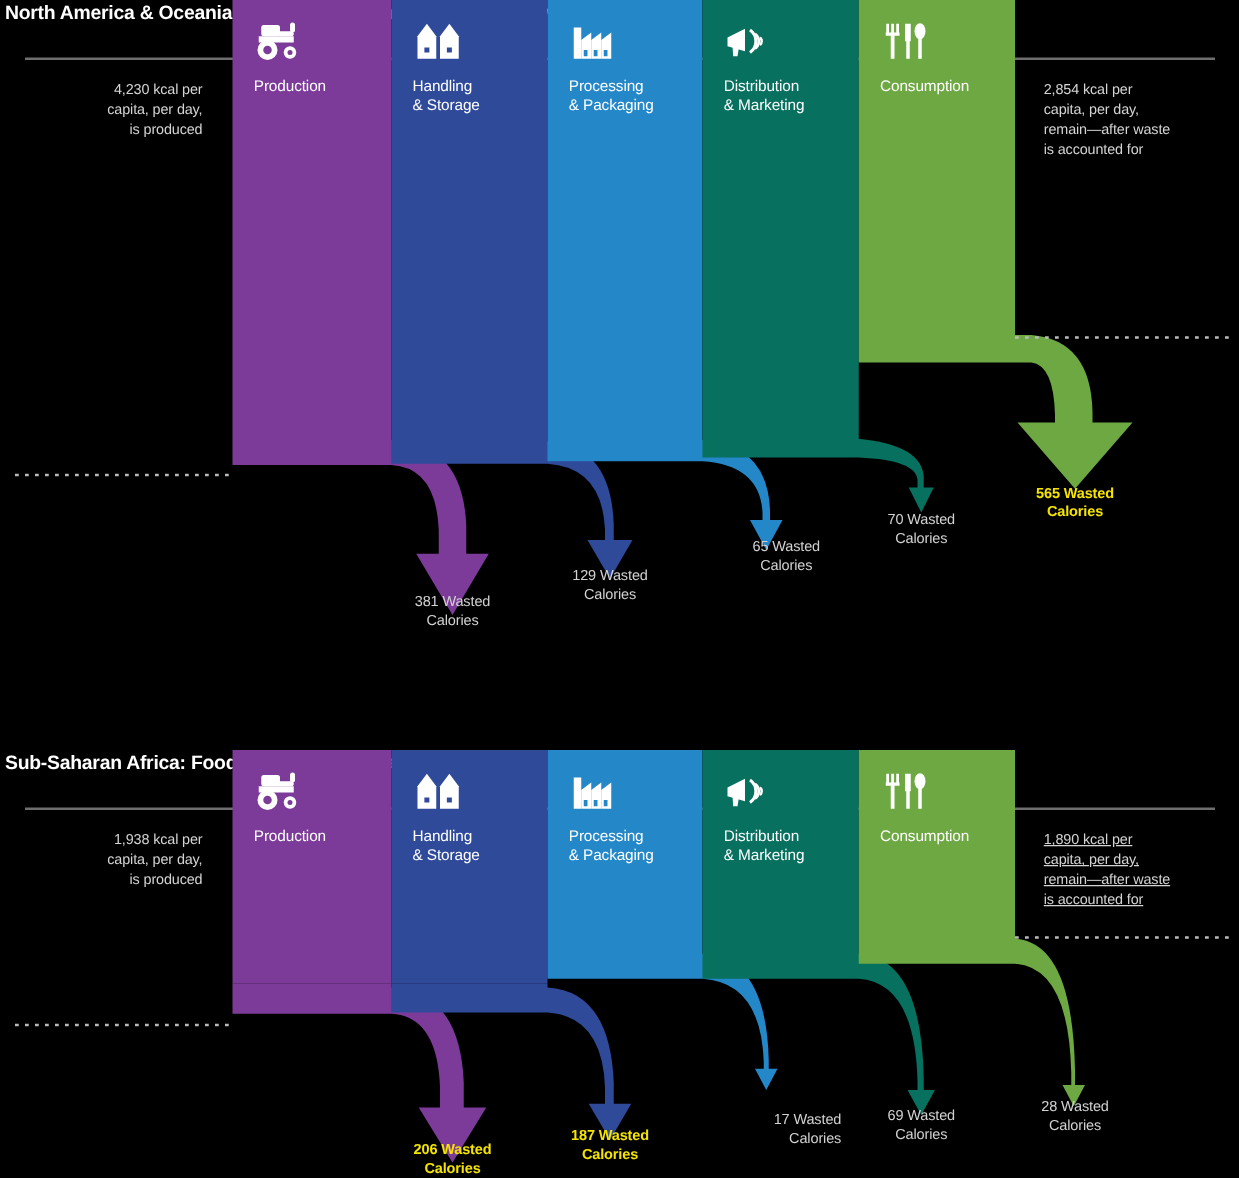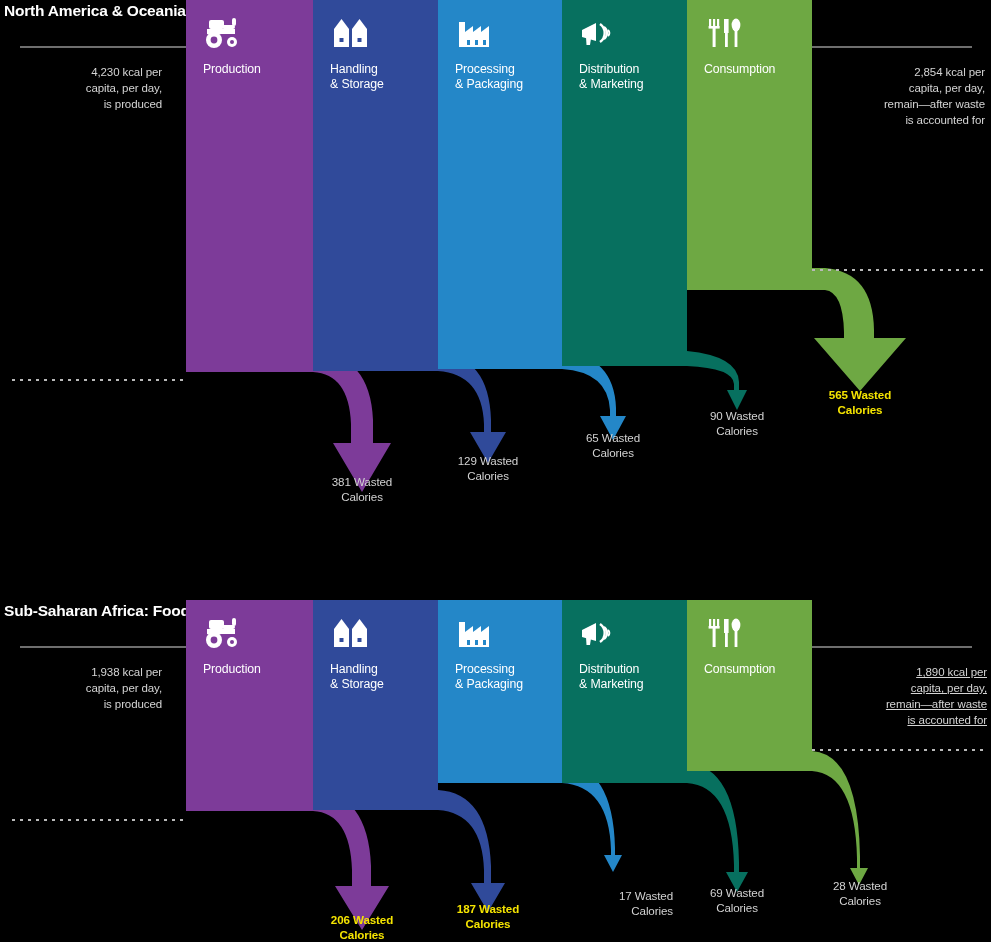--- a/index.html
+++ b/index.html
@@ -22,21 +22,21 @@
   .topline {
     position:absolute; height:2px; background:#6e6e6e;
   }
 
   .sidetext {
     position:absolute;
     font-size:11.5px; line-height:16px; color:#d4d4d4;
     letter-spacing:-0.1px;
   }
   .sidetext.left { text-align:right; }
-  .sidetext.right { text-align:right; }
+  .sidetext.right { text-align:left; }
 
   .col {
     position:absolute; top:0;
   }
   .col-label {
     position:absolute; left:17px;
     font-size:12.3px; line-height:15px; color:#ffffff;
     font-weight:normal; letter-spacing:-0.1px;
   }
   .col-icon {
@@ -160,23 +160,23 @@
       <path d="M687 268 L825 268 Q873 272 874 330 L874 338 L906 338 L860 391 L814 338 L844 338 L844 332 Q843 292 825 290 L687 290 Z" fill="#6ea843"></path>
 
       <line x1="12" y1="380" x2="186" y2="380" stroke="#b9b9b9" stroke-width="2" stroke-dasharray="3 5"></line>
       <line x1="812" y1="270" x2="985" y2="270" stroke="#b9b9b9" stroke-width="2" stroke-dasharray="3 5"></line>
     </svg>
 
     <div class="wastelabel gray" style="left:302px; top:474px; width:120px;">381 Wasted
 Calories</div>
     <div class="wastelabel gray" style="left:428px; top:453px; width:120px;">129 Wasted
 Calories</div>
-    <div class="wastelabel gray" style="left:553px; top:430px; width:120px;">65 Wasted
-Calories</div>
-    <div class="wastelabel gray" style="left:677px; top:408px; width:120px;">90 Wasted
+    <div class="wastelabel gray" style="left:569px; top:430px; width:120px;">65 Wasted
+Calories</div>
+    <div class="wastelabel gray" style="left:677px; top:408px; width:120px;">70 Wasted
 Calories</div>
     <div class="wastelabel yellow" style="left:800px; top:387px; width:120px;">565 Wasted
 Calories</div>
   </div>
 
   <div class="panel" style="top:600px; height:342px;">
     <div class="panel-title" style="top:2px;">Sub-Saharan Africa: Food production and associated waste</div>
     <div class="topline" style="left:20px; top:46px; width:952px;"></div>
 
     <div class="sidetext left" style="left:10px; top:64px; width:152px; white-space:pre-line;">1,938 kcal per

